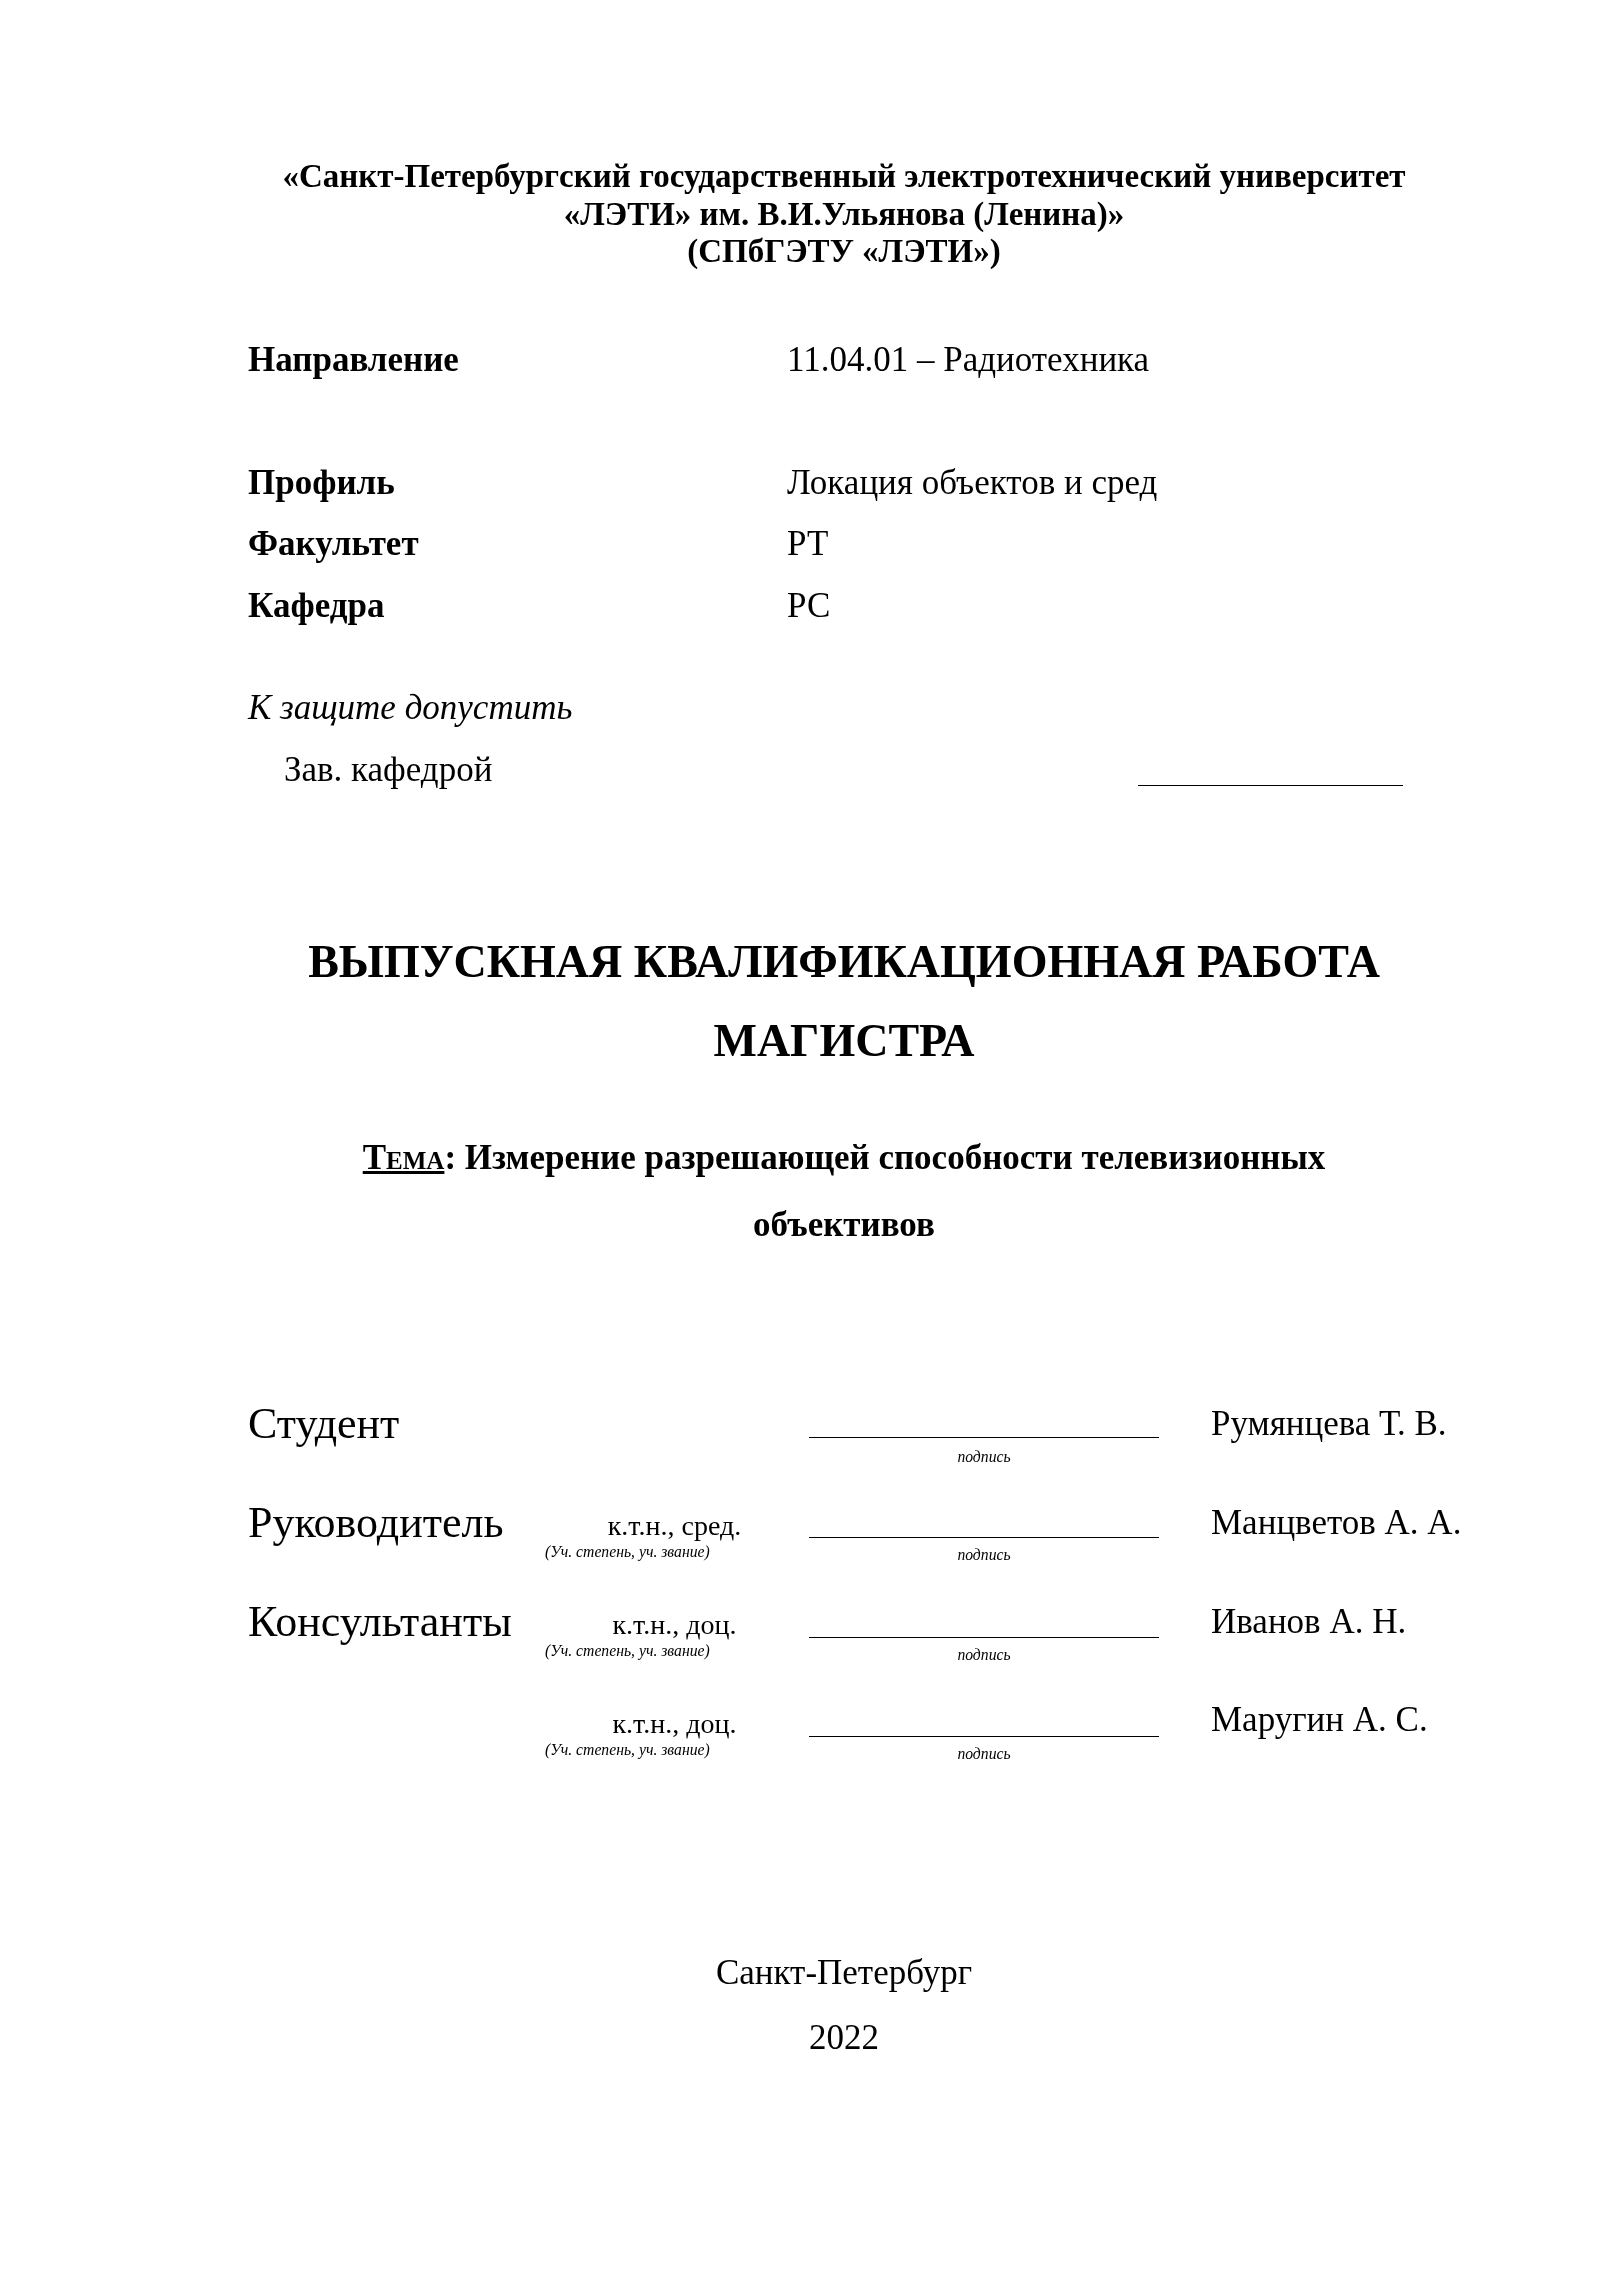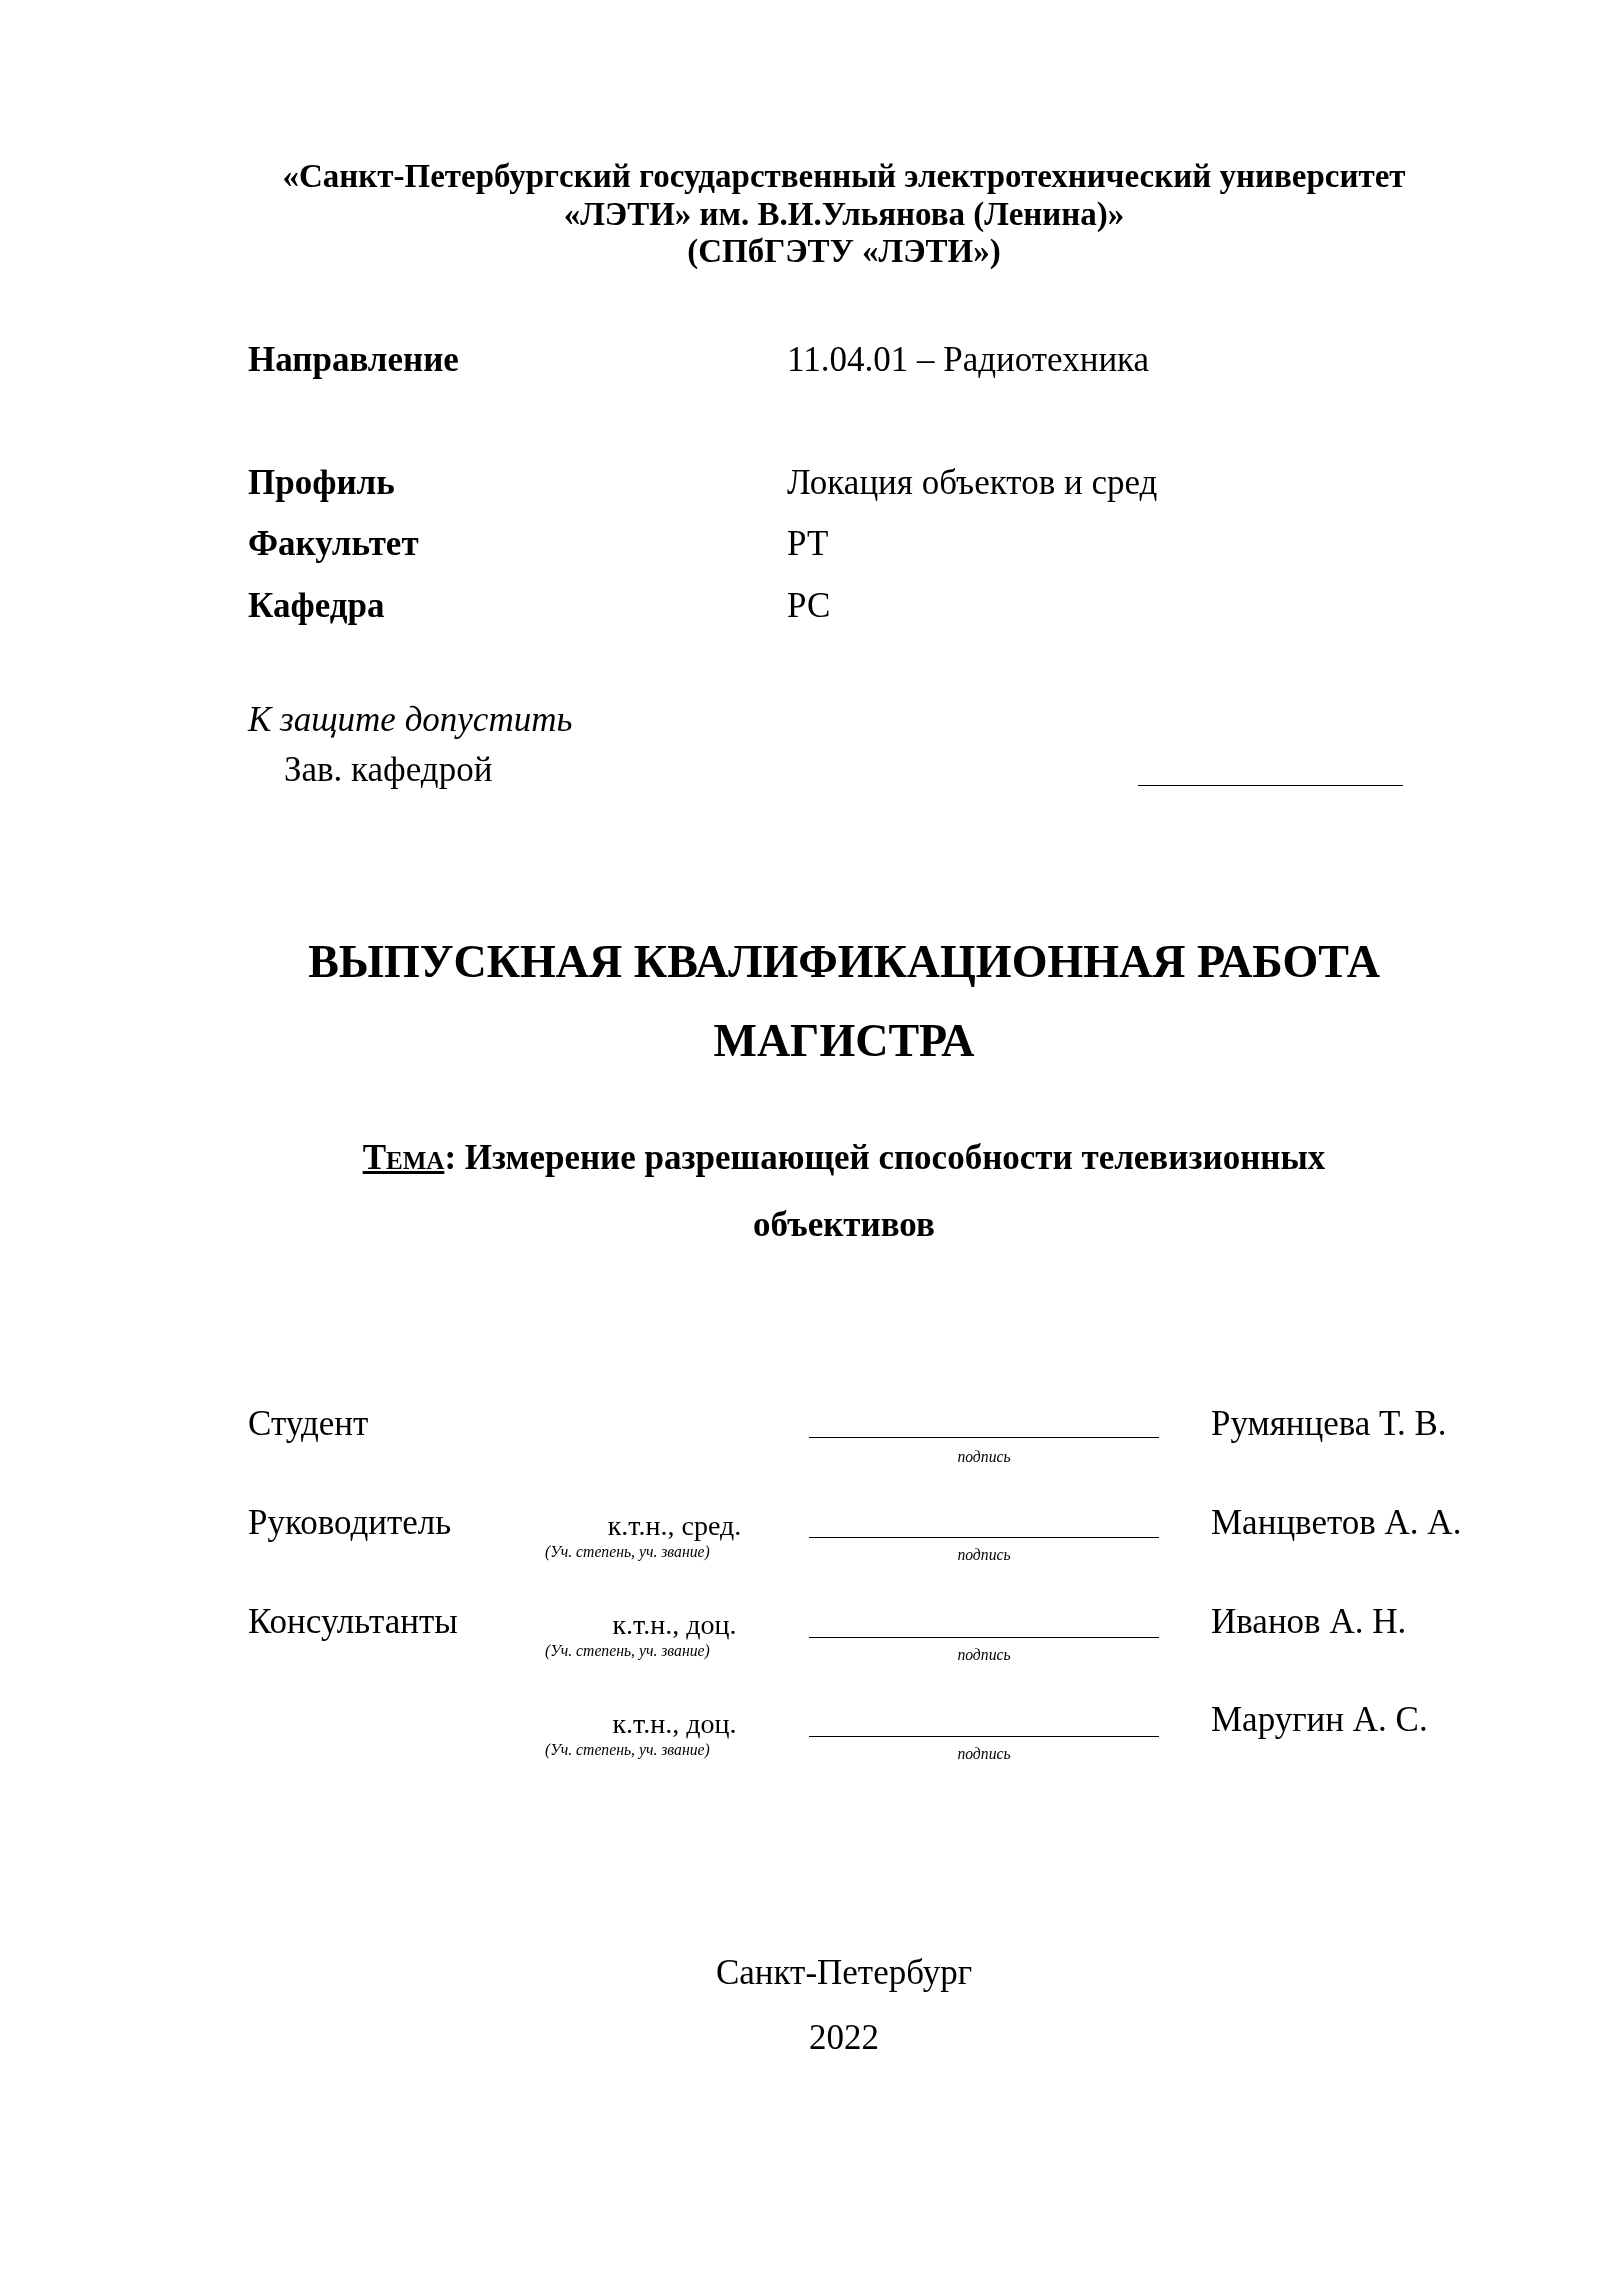--- a/index.html
+++ b/index.html
@@ -29,21 +29,21 @@
       position: absolute;
       left: 0; width: 1688px;
       text-align: center;
       font-weight: bold;
       font-size: 33px;
       line-height: 38px;
     }
 
     .label-bold { font-weight: bold; font-size: 35px; line-height: 39px; }
     .value { font-size: 35px; line-height: 39px; }
-    .italic { font-style: italic; margin-top: 12px; }
+    .italic { font-style: italic; }
 
     .sig-line {
       position: absolute;
       height: 0;
       border-top: 1.6px solid #000;
     }
 
     .title-line {
       position: absolute;
       left: 0; width: 1688px;
@@ -58,21 +58,21 @@
       text-align: center;
       font-weight: bold;
       font-size: 35px;
       line-height: 41px;
     }
     .theme-caps {
       font-variant: small-caps;
       text-decoration: underline;
     }
 
-    .role { font-size: 35px; line-height: 39px; }
+    .role { font-size: 44px; line-height: 39px; }
     .degree { font-size: 28px; line-height: 31px; text-align: center; width: 259px; }
     .degree-caption { font-size: 15.7px; line-height: 19px; font-style: italic; text-align: left; width: 259px; }
     .sig-caption { font-size: 15.7px; line-height: 19px; font-style: italic; text-align: center; width: 350px; }
     .person { font-size: 35px; line-height: 39px; }
 
     .footer-line {
       position: absolute;
       left: 0; width: 1688px;
       text-align: center;
       font-size: 35px;

